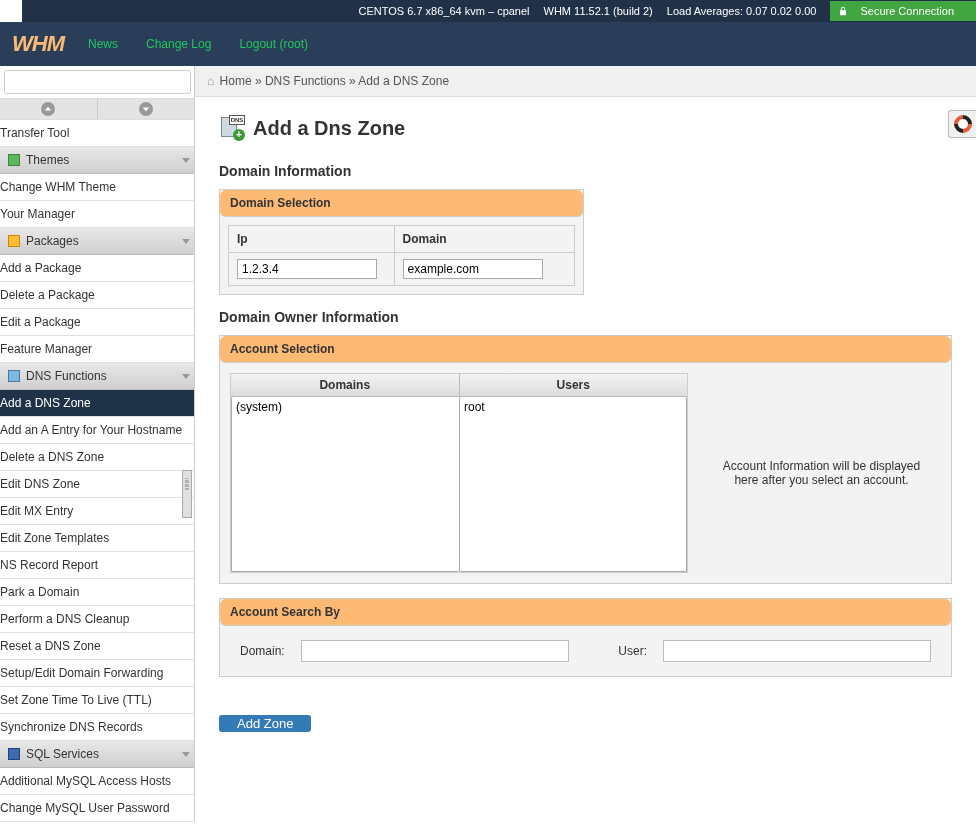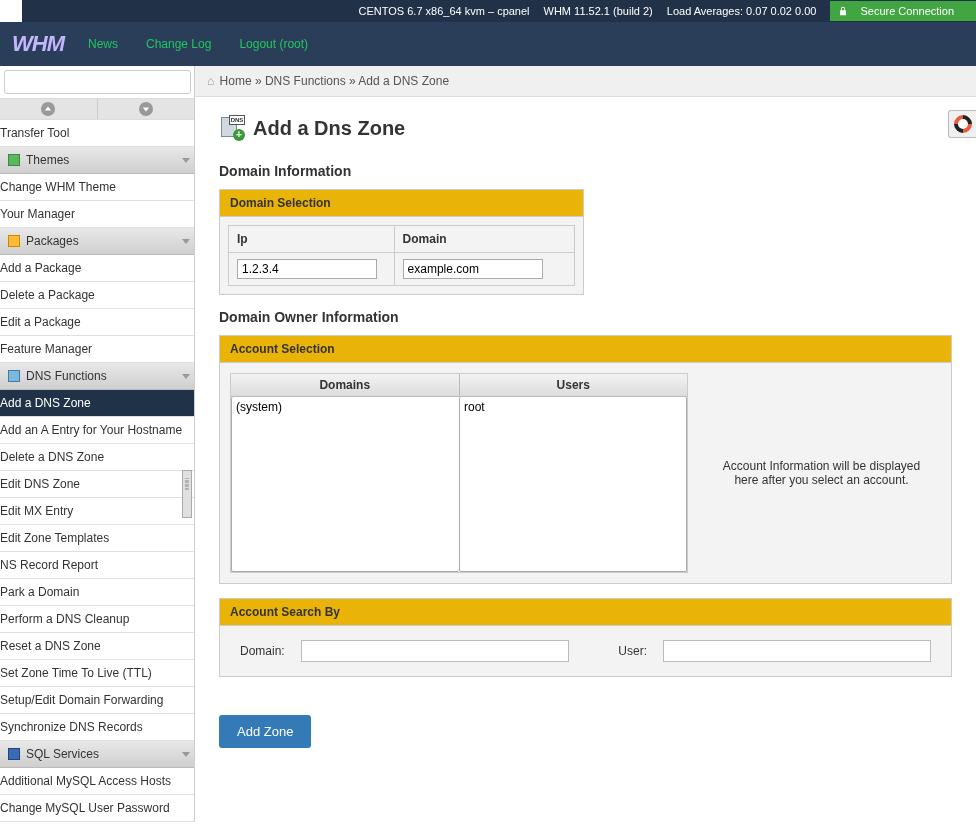--- a/index.html
+++ b/index.html
@@ -2,21 +2,21 @@
 <html><head>
 <meta charset="utf-8">
 <style>
 * { box-sizing: border-box; margin: 0; padding: 0; }
 body { font-family: Verdana, Arial, sans-serif; font-size: 12px; color: #333; background: #fff; width: 976px; }
 .topbar { background: #203148; color: #fff; height: 22px; display: flex; align-items: center; justify-content: flex-end; padding: 0 0 0 8px; font-size: 11px; margin-left: 22px; }
 .topbar span { margin-right: 14px; }
 .secure { background: #41a541; padding: 4px 8px; display: flex; align-items: center; gap: 12px; }
 .secure svg { width: 10px; height: 10px; fill: #fff; }
 .navbar { background: #2a3e5a; height: 44px; display: flex; align-items: center; padding: 0 12px; }
-.logo { font-weight: bold; font-size: 22px; letter-spacing: -1px; color: #c4b5fd; font-style: italic; margin-right: 24px; }
+.logo { font-weight: bold; font-size: 22px; letter-spacing: -1px; color: #fdba74; font-style: italic; margin-right: 24px; }
 .nav-link { color: #22c55e; font-size: 12px; margin-right: 28px; cursor: pointer; }
 .layout { display: flex; }
 .sidebar { width: 195px; background: #fff; border-right: 1px solid #ccc; }
 .search-row { display: flex; padding: 4px; background: #fff; border-bottom: 1px solid #ddd; }
 .search-input { flex: 1; border: 1px solid #ccc; border-radius: 3px; height: 24px; padding: 0 4px; }
 .search-btn { width: 24px; height: 24px; margin-left: 4px; background: #f5821f; border: none; border-radius: 4px; display: flex; align-items: center; justify-content: center; cursor: pointer; }
 .search-btn svg { width: 14px; height: 14px; fill: #fff; }
 .arrow-row { display: flex; border-bottom: 1px solid #ddd; background: #e4e4e4; }
 .arrow-row > div { flex: 1; display: flex; align-items: center; justify-content: center; height: 20px; border-right: 1px solid #ccc; }
 .arrow-row > div:last-child { border-right: none; }
@@ -36,21 +36,21 @@
 .breadcrumb .home-icon { color: #999; margin-right: 2px; }
 .content { padding: 18px 24px; }
 .page-title-row { display: flex; align-items: center; gap: 8px; margin-bottom: 22px; }
 .title-icon { width: 26px; height: 26px; position: relative; }
 .title-icon-server { width: 16px; height: 20px; background: #d0d8e0; border: 1px solid #7a8a9a; position: absolute; left: 2px; top: 2px; }
 .title-icon-dns { width: 16px; height: 10px; background: #fff; border: 1px solid #555; position: absolute; right: 0; top: 0; font-size: 6px; font-weight: bold; text-align: center; line-height: 8px; }
 .title-icon-plus { width: 12px; height: 12px; background: #3a9a3a; border-radius: 50%; position: absolute; right: 0; bottom: 0; color: #fff; font-size: 10px; font-weight: bold; text-align: center; line-height: 12px; }
 .page-title { font-size: 20px; font-weight: bold; color: #333; }
 h2.section-head { font-size: 14px; font-weight: bold; margin: 14px 0 10px; }
 .panel { border: 1px solid #ccc; background: #f3f3f3; }
-.panel-head { background: #eab308; border-bottom: 1px solid #ccc; padding: 6px 10px; font-weight: bold; font-size: 12px; }
+.panel-head { background: #fdba74; border-bottom: 1px solid #ccc; padding: 6px 10px; font-weight: bold; font-size: 12px; border-radius: 6px; }
 .panel-body { padding: 8px; }
 .domain-table { display: flex; border: 1px solid #ccc; }
 .domain-table .cell { padding: 6px 8px; }
 .domain-table .col { border-right: 1px solid #ccc; }
 .domain-table .col:last-child { border-right: none; }
 .domain-table .hdr { font-weight: bold; border-bottom: 1px solid #ccc; }
 .domain-table input { width: 140px; border: 1px solid #aaa; padding: 2px 4px; font-size: 12px; }
 .panel.domain-sel { width: 365px; }
 .panel.account-sel { width: 100%; margin-bottom: 14px; }
 .account-body { display: flex; gap: 14px; padding: 10px; }
@@ -59,21 +59,21 @@
 .list-header { background: linear-gradient(#f3f3f3, #dcdcdc); border-bottom: 1px solid #bbb; padding: 4px; text-align: center; font-weight: bold; flex: 1; }
 .list-header:first-child { border-right: 1px solid #bbb; }
 .list-body-row { display: flex; }
 .listbox { width: 229px; height: 175px; border: 1px solid #aaa; border-top: none; padding: 2px; overflow-y: scroll; font-size: 12px; background: #fff; }
 .listbox:first-child { border-right: none; }
 .listbox option { padding: 1px 2px; }
 .info-text { flex: 1; display: flex; align-items: center; justify-content: center; text-align: center; color: #333; padding: 0 20px; }
 .search-panel-body { display: flex; align-items: center; gap: 12px; padding: 14px 20px; }
 .search-panel-body label { margin-right: 4px; }
 .text-input { border: 1px solid #bbb; padding: 3px 5px; height: 22px; width: 268px; }
-.add-btn { background: #337ab7; color: #fff; border: none; border-radius: 3px; padding: 9px 18px; font-size: 13px; cursor: pointer; margin-top: 24px; }
+.add-btn { background: #337ab7; color: #fff; border: none; border-radius: 3px; padding: 1px 18px; font-size: 13px; cursor: pointer; margin-top: 24px; }
 .help-btn { position: absolute; right: 0; top: 44px; width: 28px; height: 28px; background: #f0f0f0; border: 1px solid #bbb; border-right: none; border-radius: 3px 0 0 3px; display: flex; align-items: center; justify-content: center; cursor: pointer; }
 .help-ring { width: 18px; height: 18px; border-radius: 50%; background: #fff; border: 4px solid #e85c3c; border-top-color: #222; border-bottom-color: #222; transform: rotate(45deg); }
 .drag-handle { position: absolute; left: 182px; top: 470px; width: 10px; height: 48px; background: #e0e0e0; border: 1px solid #aaa; font-size: 8px; text-align: center; line-height: 4px; color: #888; padding-top: 8px; }
 </style>
 </head>
 <body>
 
 <div class="topbar">
   <span>CENTOS 6.7 x86_64 kvm – cpanel</span>
   <span>WHM 11.52.1 (build 2)</span>
@@ -144,22 +144,22 @@
     <div class="side-item active">Add a DNS Zone</div>
     <div class="side-item">Add an A Entry for Your Hostname</div>
     <div class="side-item">Delete a DNS Zone</div>
     <div class="side-item">Edit DNS Zone</div>
     <div class="side-item">Edit MX Entry</div>
     <div class="side-item">Edit Zone Templates</div>
     <div class="side-item">NS Record Report</div>
     <div class="side-item">Park a Domain</div>
     <div class="side-item">Perform a DNS Cleanup</div>
     <div class="side-item">Reset a DNS Zone</div>
+    <div class="side-item">Setup/Edit Domain Forwarding</div>
     <div class="side-item">Set Zone Time To Live (TTL)</div>
-    <div class="side-item">Setup/Edit Domain Forwarding</div>
     <div class="side-item">Synchronize DNS Records</div>
     <div class="side-header">
         <span class="side-icon sql"></span>
         <span>SQL Services</span>
         <span class="chevron"></span>
       </div>
     <div class="side-item">Additional MySQL Access Hosts</div>
     <div class="side-item">Change MySQL User Password</div>
   </div>
 

